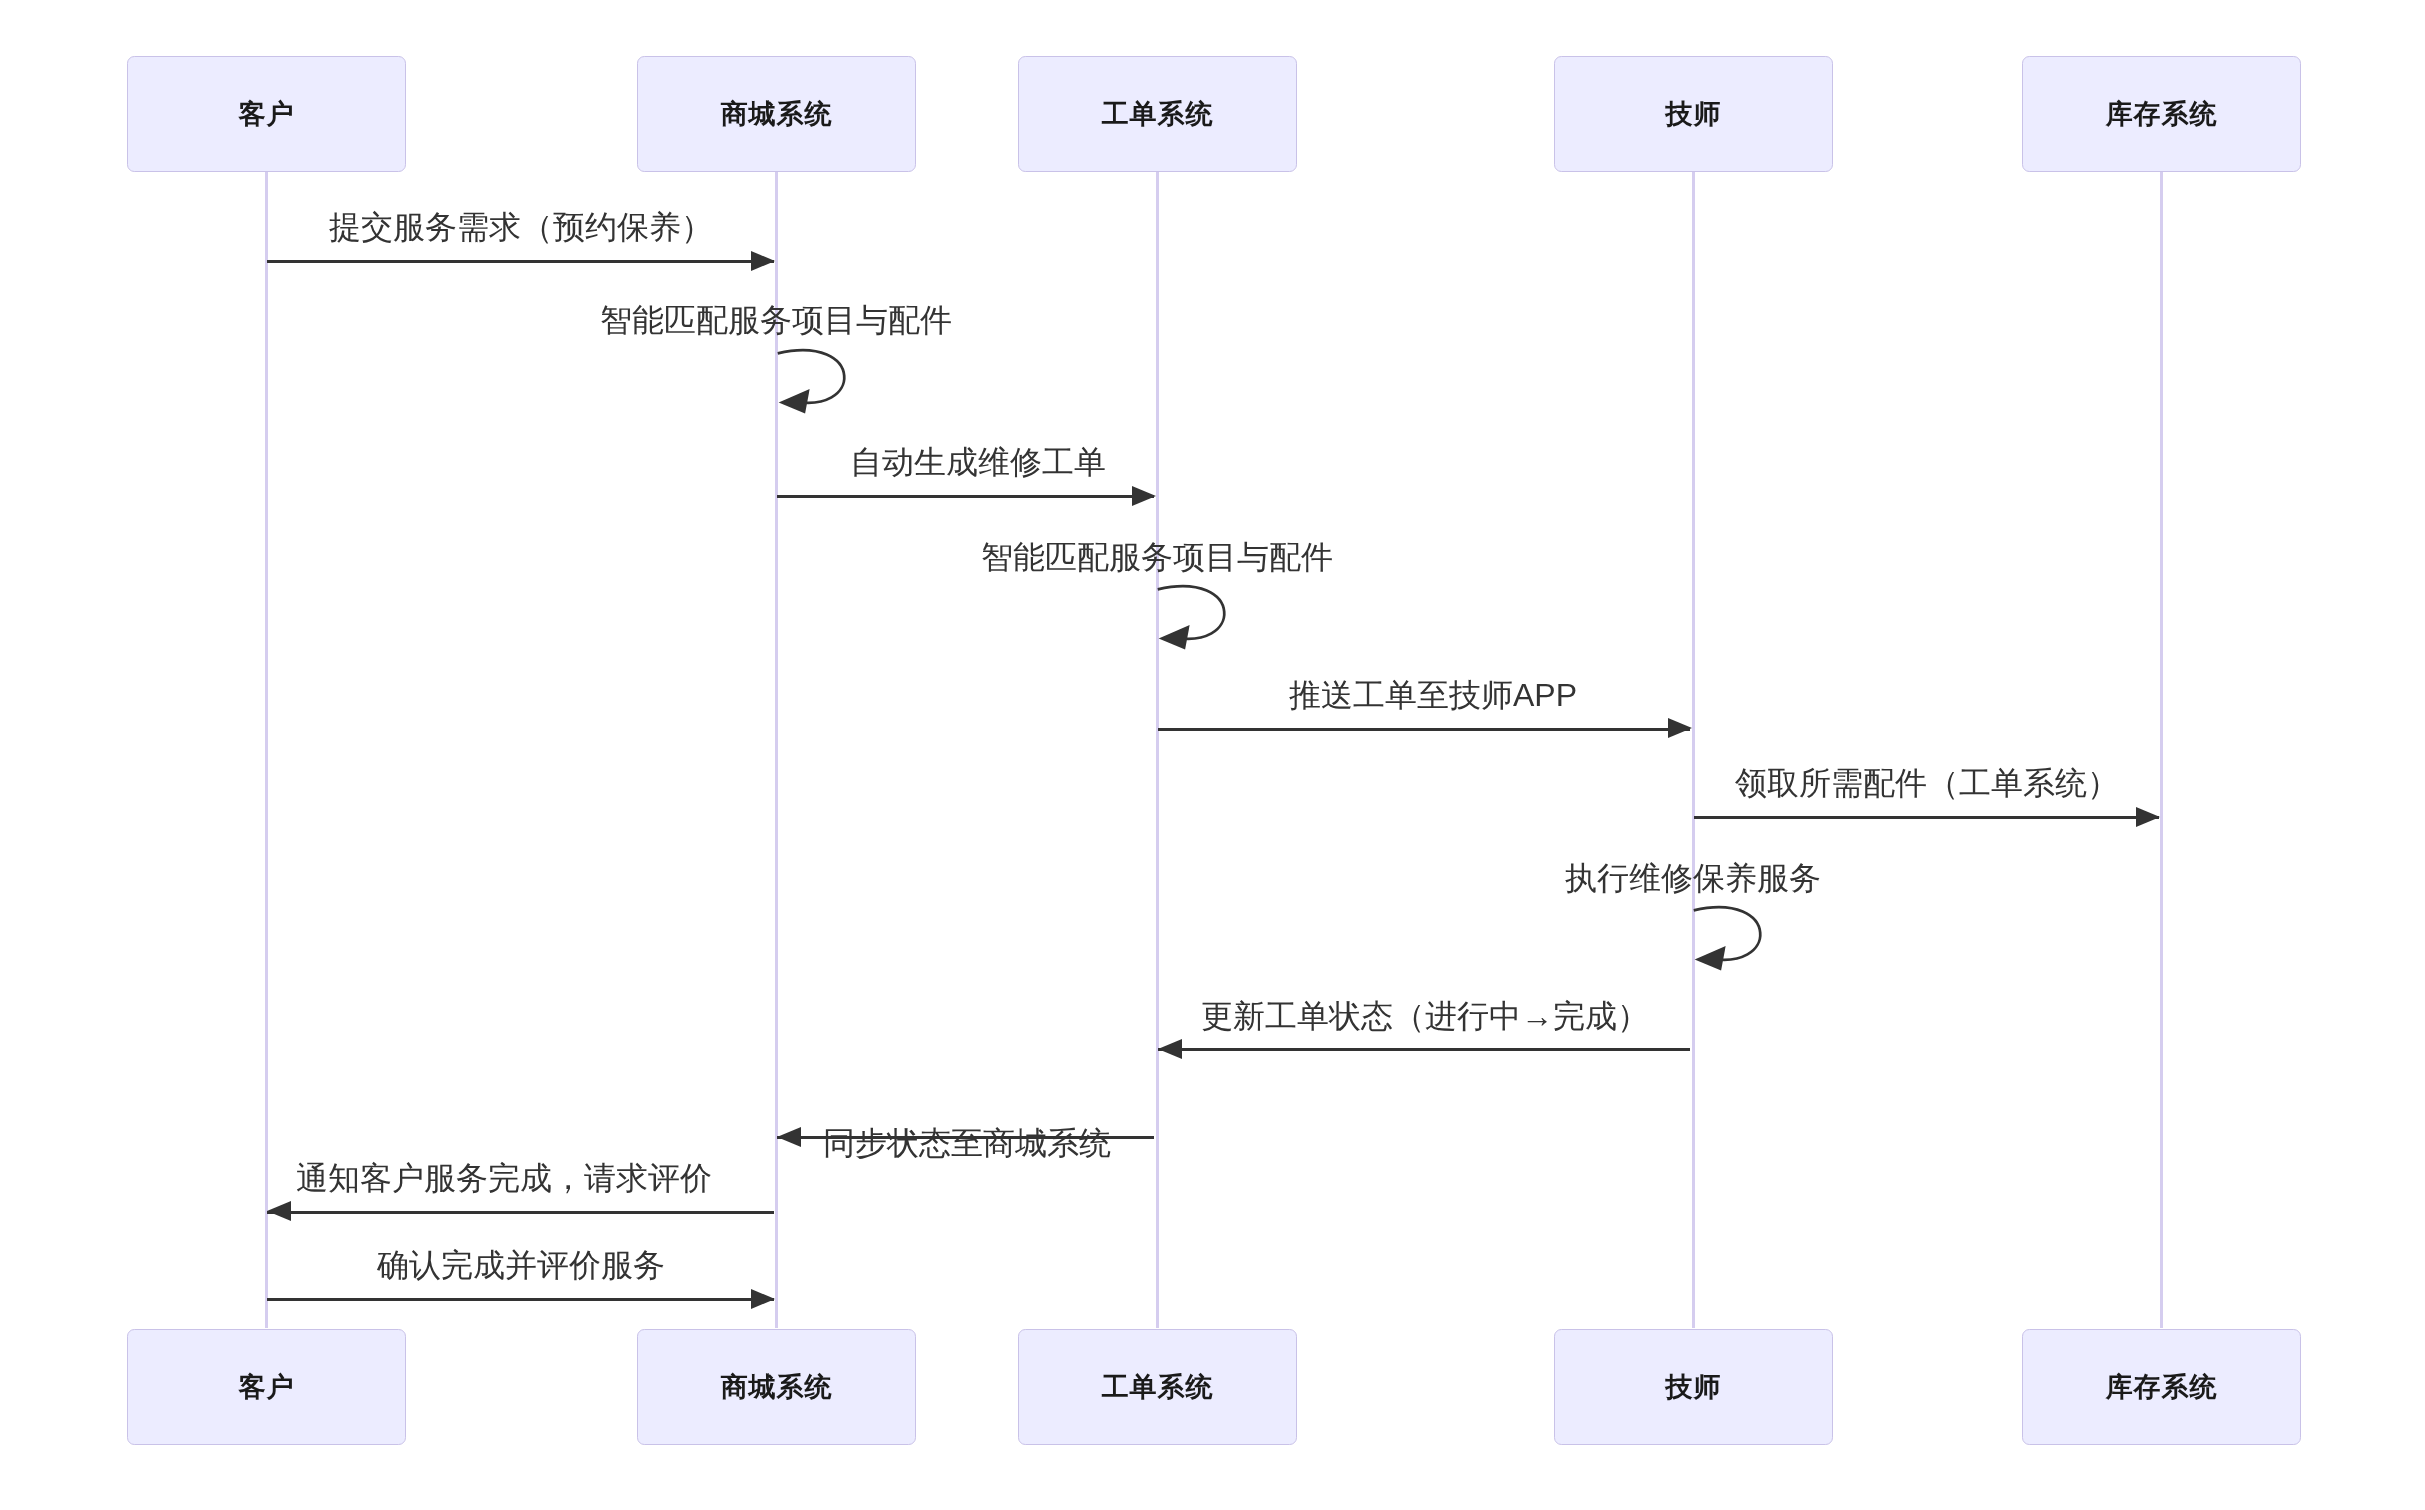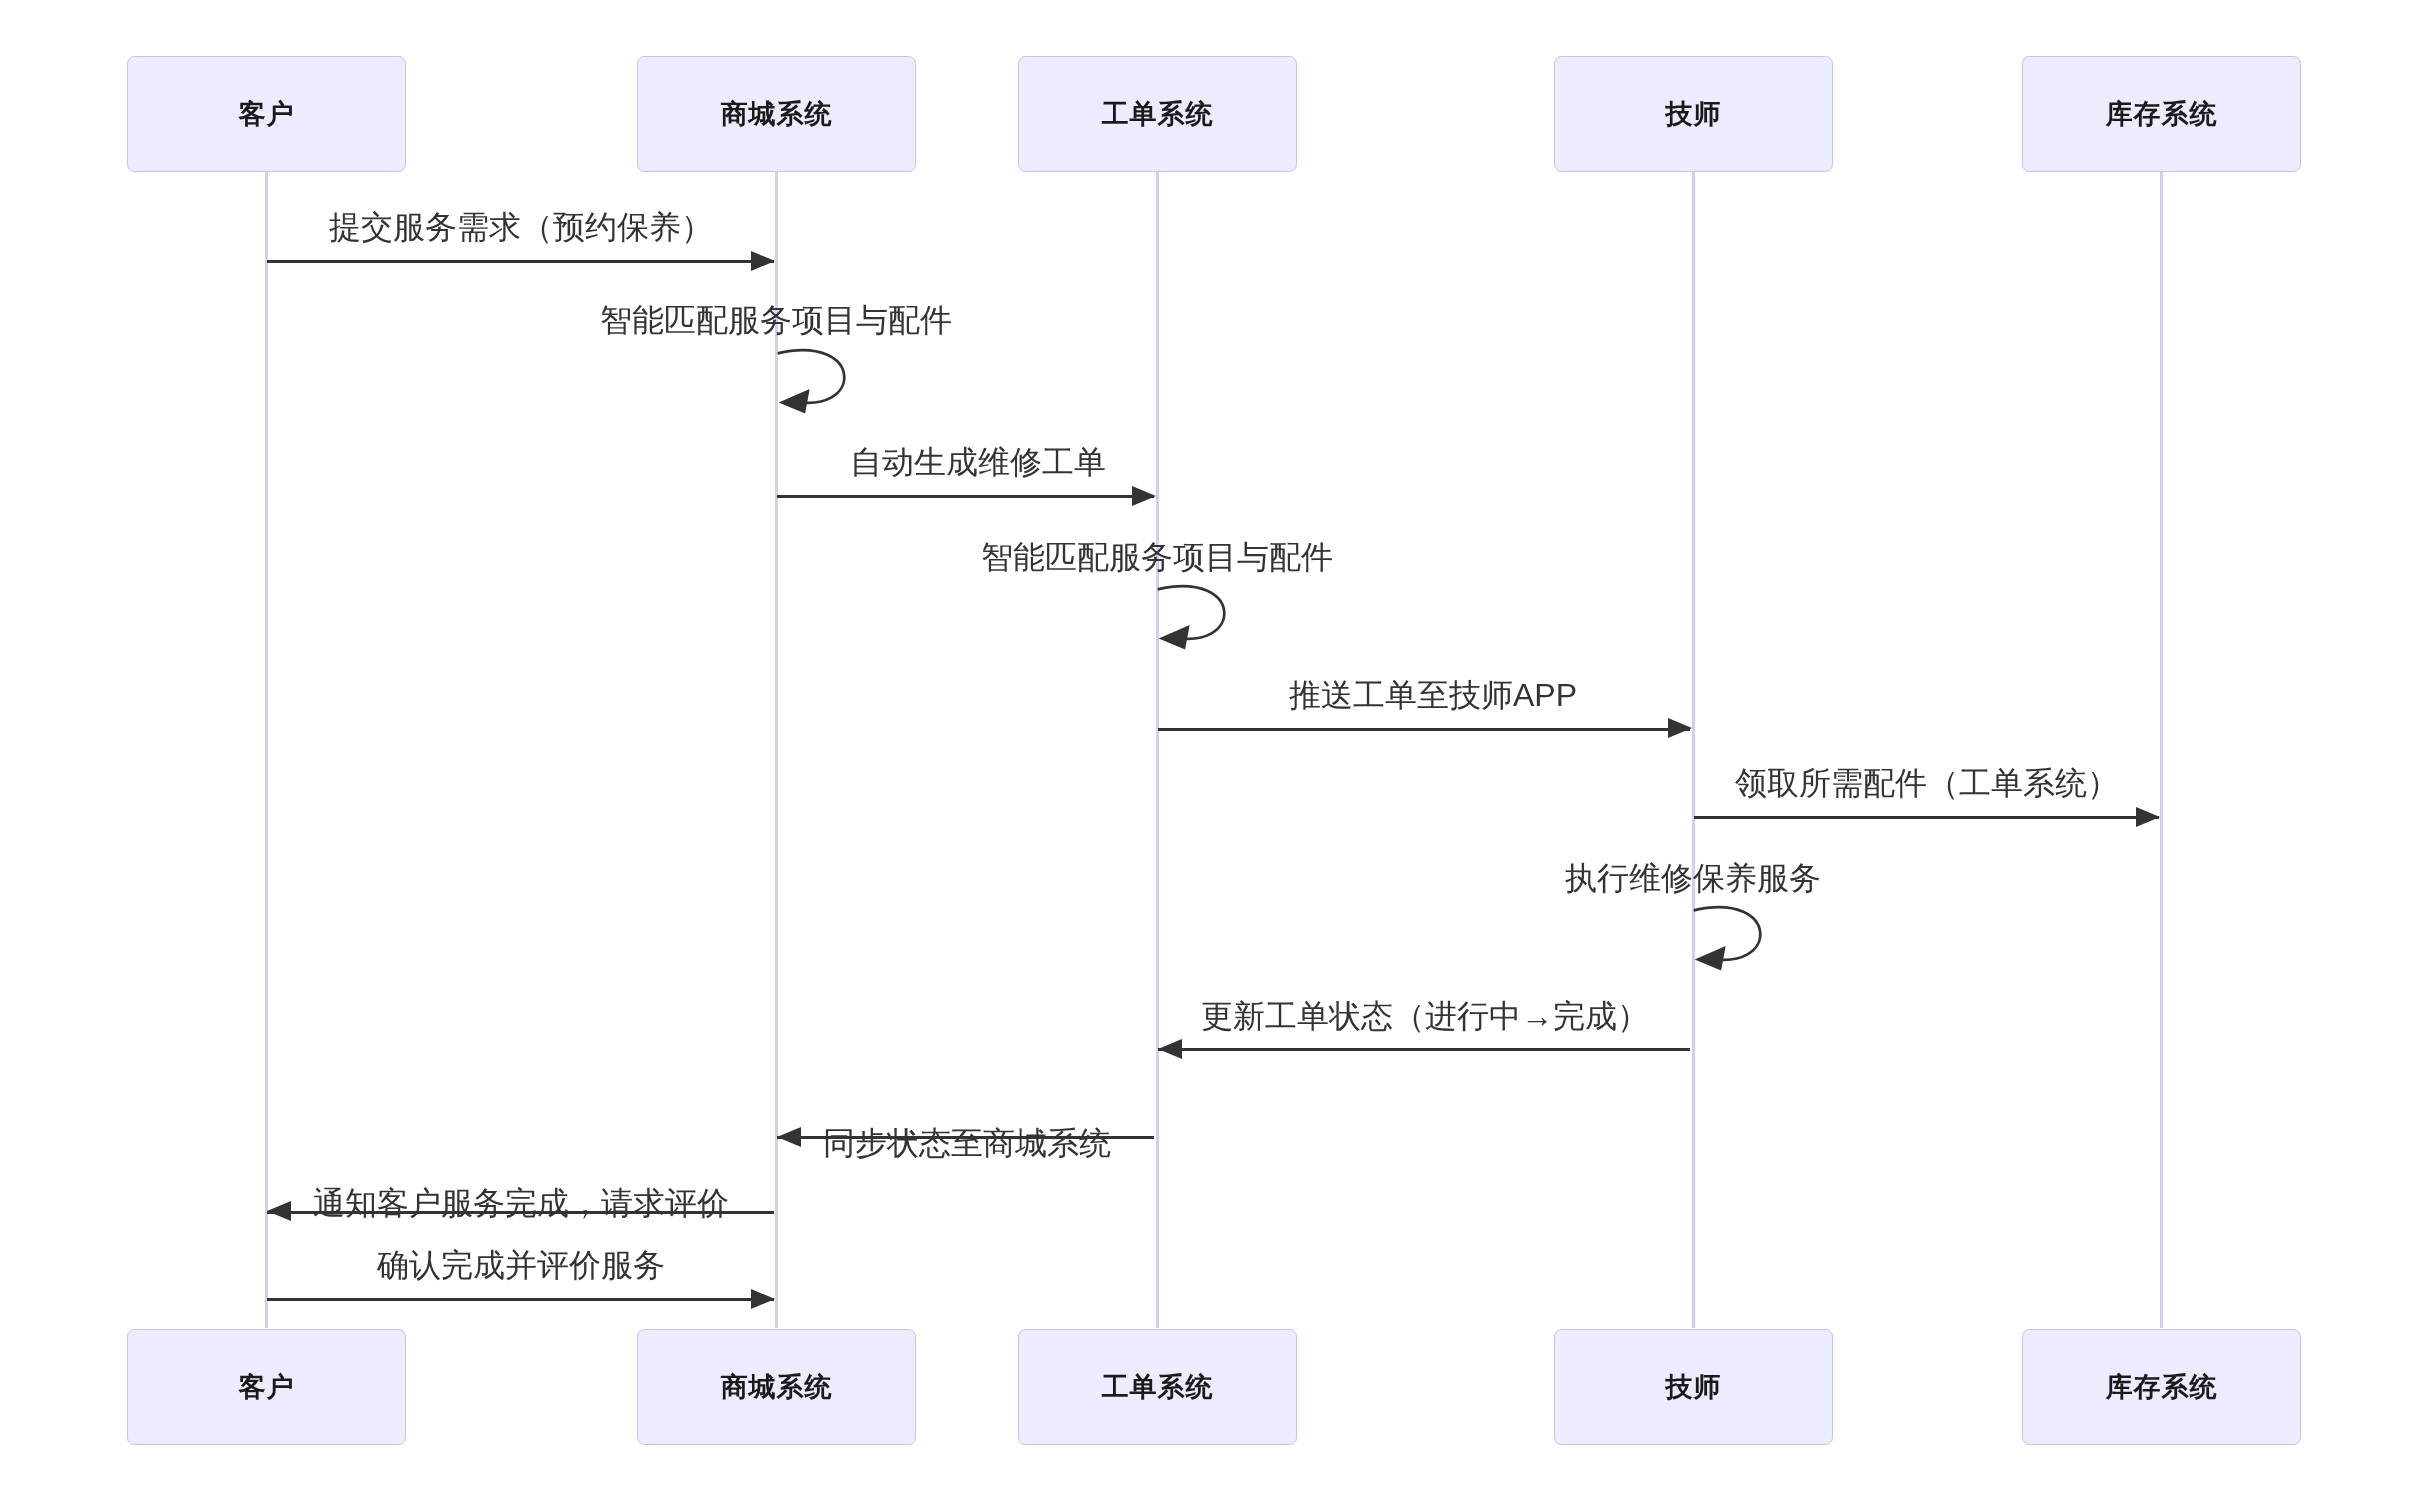--- a/index.html
+++ b/index.html
@@ -108,20 +108,20 @@
     <svg class="self-loop-svg" width="114" height="77" viewBox="0 0 125 84" style="left: 1691px; top: 901px;">
       <path d="M 3 10 C 98 -12, 98 80, 16 62" fill="none" stroke="#333333" stroke-width="3"></path>
       <polygon points="4,64 38,49 33,76" fill="#333333"></polygon>
     </svg>
     <div class="msg-label" style="left: 1425px; top: 1001px;">更新工单状态（进行中→完成）</div>
     <div class="msg-line" style="left: 1158px; top: 1048px; width: 532px;"></div>
     <div class="msg-head left" style="top: 1039px; left: 1158px;"></div>
     <div class="msg-label" style="left: 967px; top: 1088px; margin-top: 40px;">同步状态至商城系统</div>
     <div class="msg-line" style="left: 777px; top: 1136px; width: 377px;"></div>
     <div class="msg-head left" style="top: 1127px; left: 777px;"></div>
-    <div class="msg-label" style="left: 521px; top: 1163px; margin-top: 25px;">通知客户服务完成，请求评价</div>
+    <div class="msg-label" style="left: 504px; top: 1163px;">通知客户服务完成，请求评价</div>
     <div class="msg-line" style="left: 267px; top: 1211px; width: 507px;"></div>
     <div class="msg-head left" style="top: 1201px; left: 267px;"></div>
     <div class="msg-label" style="left: 521px; top: 1250px;">确认完成并评价服务</div>
     <div class="msg-line" style="left: 267px; top: 1298px; width: 507px;"></div>
     <div class="msg-head right" style="top: 1289px; left: 751px;"></div>
   </div>
 
 
 </body></html>

